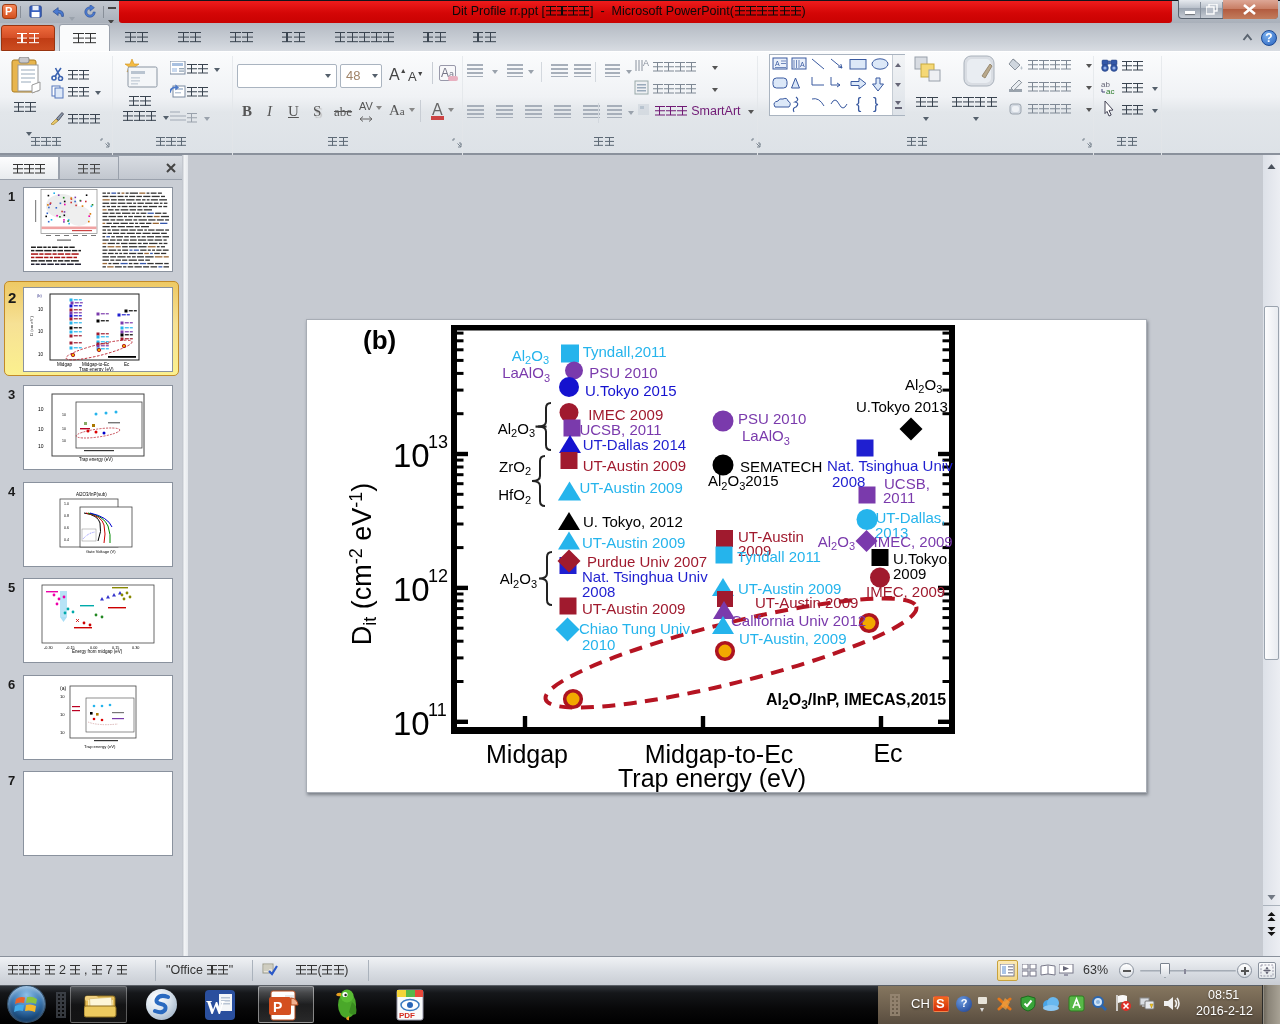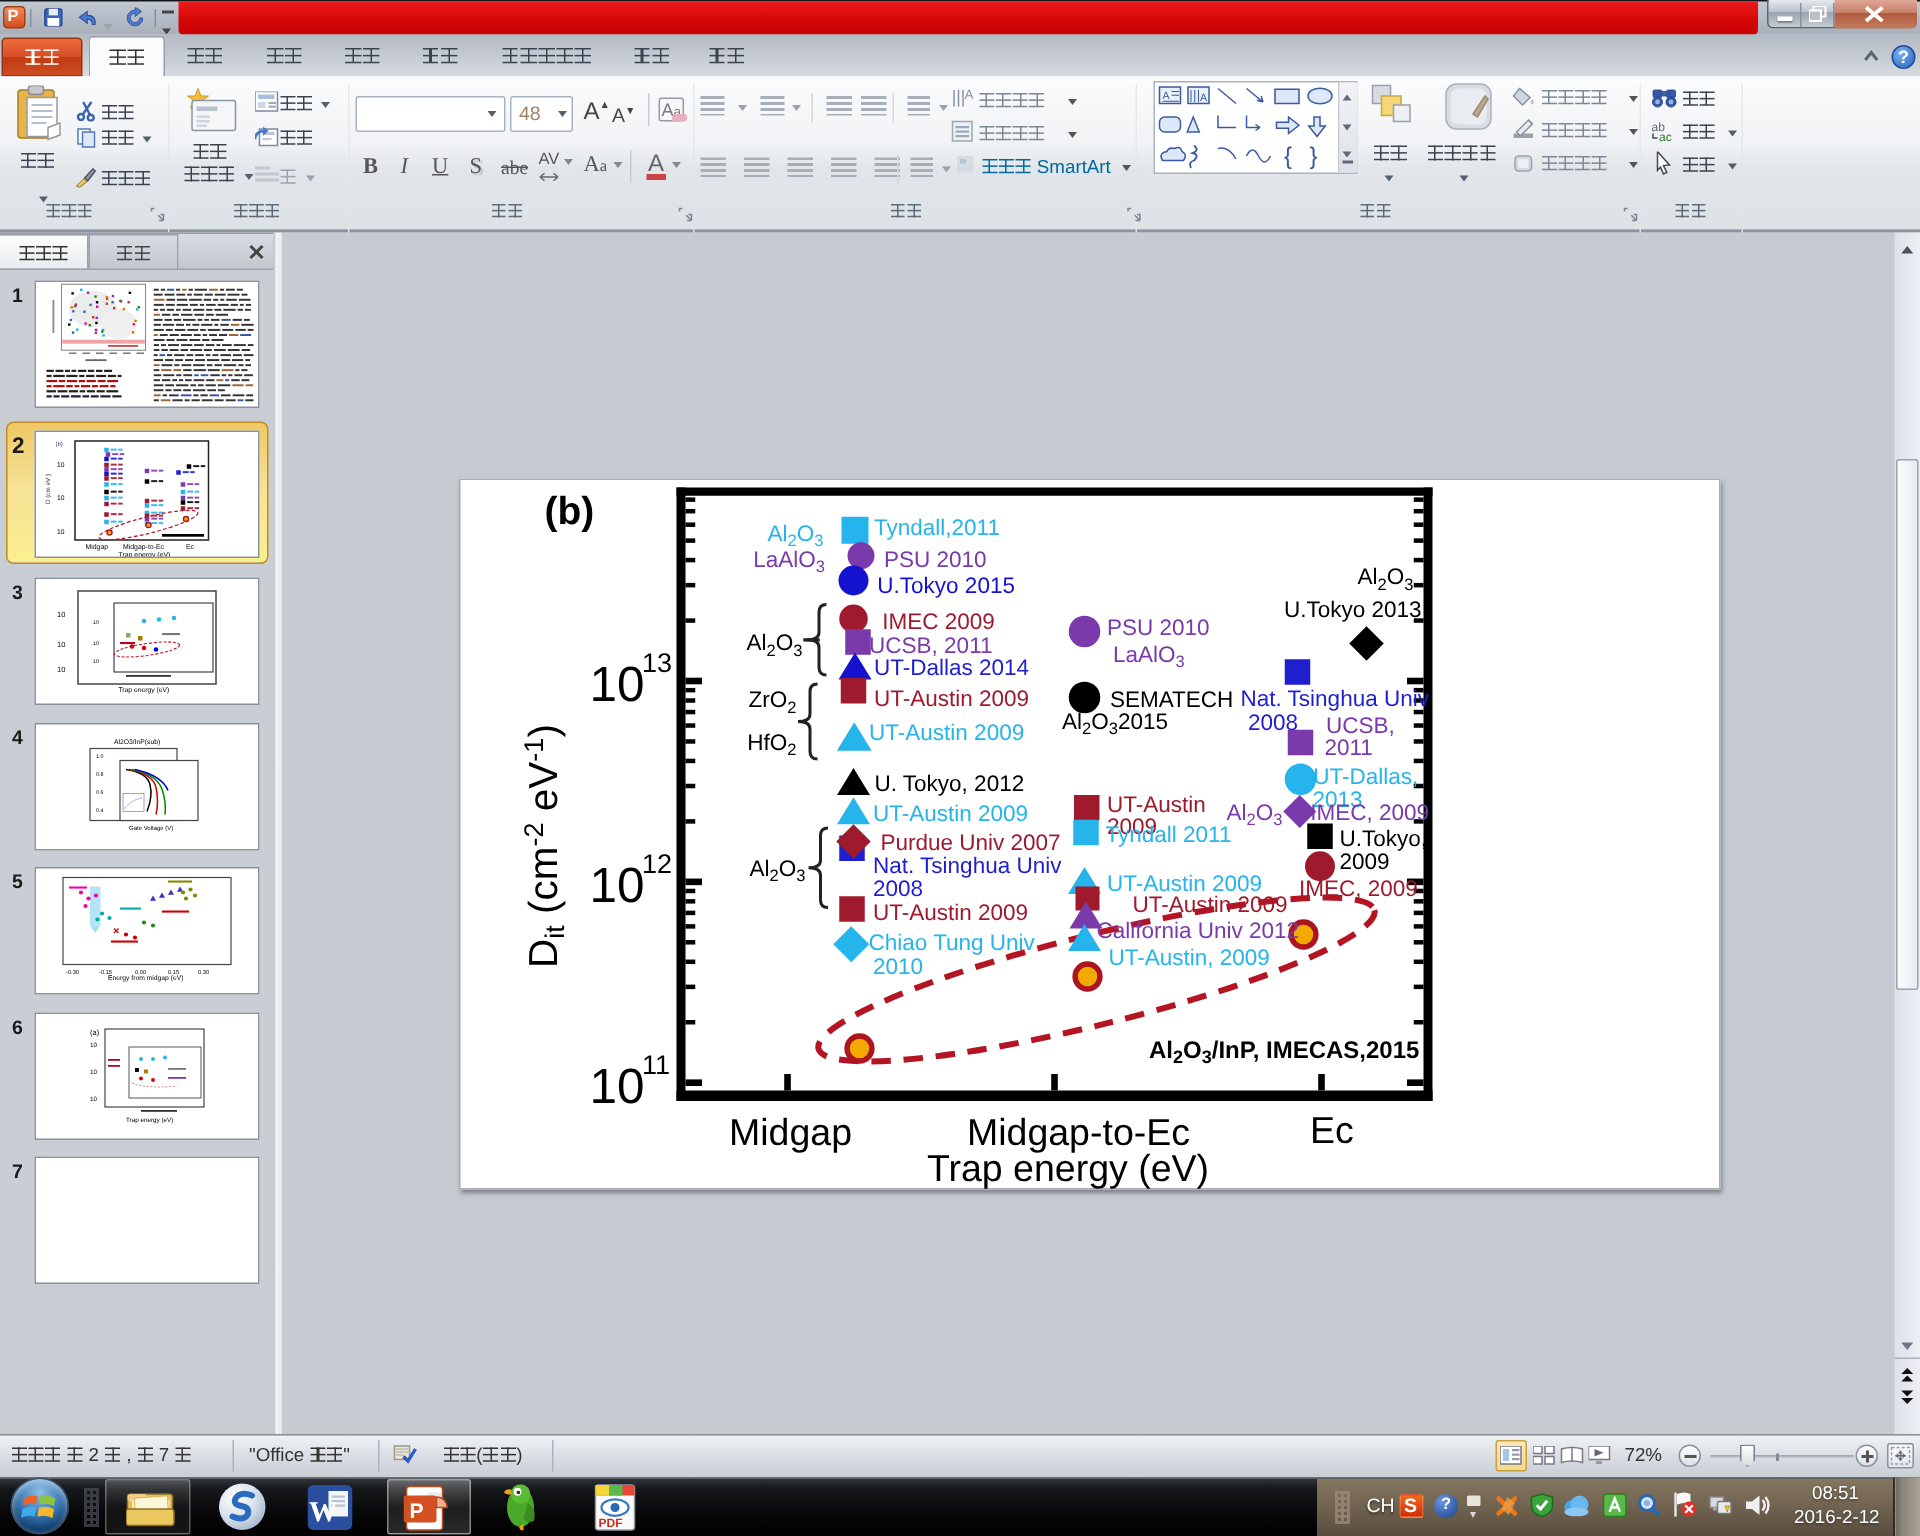--- a/index.html
+++ b/index.html
@@ -11,20 +11,21 @@
 .dg .dd{border-top-color:#9aa2ac}
 .sep{position:absolute;top:56px;bottom:18px;width:1px;background:linear-gradient(#e8ebee,#c3c8cf,#e8ebee)}
 .bars{background:repeating-linear-gradient(#a7afba 0 2px,transparent 2px 4px)}
 </style></head>
 <body>
 <div class="ab" style="left:0;top:0;width:1280px;height:1024px;background:#c6cad1">
 
 <div class="ab" style="left:0;top:0;width:1280px;height:23px;background:linear-gradient(#c3c9d1,#a9b0ba)"></div>
 <div class="ab" style="left:0;top:0;width:1280px;height:1px;background:#10151c"></div>
 <div class="ab" style="left:119px;top:1px;width:1053px;height:22px;background:linear-gradient(#ee1c1c,#d40606 55%,#c90202);border-radius:0 0 3px 3px"></div>
+<div class="ab" style="left:452px;top:4px;height:16px;color:#0a0a0a;font-size:12.5px;white-space:nowrap">Dit Profile rr.ppt [<i class="c"></i><i class="c"></i><i class="c"></i><i class="c"></i>]&nbsp; - &nbsp;Microsoft PowerPoint(<i class="c"></i><i class="c"></i><i class="c"></i><i class="c"></i><i class="c"></i><i class="c"></i>)</div>
 <div class="ab" style="left:2px;top:4px;width:15px;height:15px;border-radius:3px;background:linear-gradient(#f5885a,#d4501e);border:1px solid #a03c12"></div>
 <div class="ab" style="left:5px;top:5px;color:#fff;font-size:11px;font-weight:bold">P</div>
 <div class="ab" style="left:20px;top:6px;width:1px;height:12px;background:#888f99"></div>
 <svg class="ab" style="left:29px;top:5px" width="14" height="14" viewBox="0 0 16 16">
       <rect x="1" y="1" width="13" height="13" rx="1.5" fill="#3a62c0" stroke="#26448c"></rect>
       <rect x="4" y="1" width="7" height="5" fill="#e8eef8"></rect>
       <rect x="3" y="8" width="9" height="6" fill="#fff"></rect>
     </svg>
 <svg class="ab" style="left:51px;top:5px" width="16" height="14" viewBox="0 0 18 16">
       <path d="M14 13 Q15 6 8 6 L8 3 L2 7.5 L8 12 L8 9 Q12 9 12 13 Z" fill="#4a7ad0" stroke="#2a4a90" stroke-width=".8"></path>
@@ -222,21 +223,21 @@
         <rect x="3" y="7" width="9" height="1.5"></rect>
         <rect x="3" y="10" width="9" height="1.5"></rect>
       </g>
     </svg>
 <div class="ab dg" style="left:652px;top:82px;color:#7e8894;font-size:12.5px"><i class="c"></i><i class="c"></i><i class="c"></i><i class="c"></i></div>
     <span class="ab dd dg" style="left:712px;top:88px"></span>
 <svg class="ab" style="left:636px;top:102px" width="15" height="15" viewBox="0 0 15 15" opacity=".6">
       <rect x="2" y="2" width="11" height="11" fill="#cdd4dc"></rect>
       <rect x="4" y="4" width="4" height="3" fill="#9ab"></rect>
     </svg>
-<div class="ab dg" style="left:654px;top:104px;color:#0369a1;font-size:12.5px"><i class="c"></i><i class="c"></i><i class="c"></i> SmartArt</div>
+<div class="ab dg" style="left:654px;top:104px;color:#701a75;font-size:12.5px"><i class="c"></i><i class="c"></i><i class="c"></i> SmartArt</div>
     <span class="ab dd dg" style="left:748px;top:110px"></span>
 
 <div class="ab" style="left:769px;top:54px;width:136px;height:62px;background:#fff;border:1px solid #aab4c0"></div>
 <div class="ab" style="left:771px;top:56px"><svg width="120" height="58" viewBox="0 0 120 58">
         <g stroke="#3a5aa0" fill="none" stroke-width="1">
 <rect x="2" y="2" width="14" height="11" fill="#eaf0fa"></rect>
           <text x="4" y="10" font-size="7" fill="#3a5aa0" stroke="none" font-family="Liberation Sans">A</text>
           <path d="M10 5 h5 M10 7.5 h5 M4 11.5 h11" stroke-width=".7"></path>
 <rect x="21" y="2" width="14" height="11" fill="#eaf0fa"></rect>
           <path d="M23 4 v8 M25.5 4 v8 M28 4 v8" stroke-width=".7"></path>
@@ -1108,21 +1109,21 @@
     </svg>
 <svg class="ab" style="left:1040px;top:964px" width="16" height="13" viewBox="0 0 16 13">
       <path d="M1 2 Q8 0 15 2 V11 Q8 9 1 11 Z" fill="#fff" stroke="#778"></path>
       <path d="M8 1.5 V10" stroke="#778"></path>
     </svg>
 <svg class="ab" style="left:1059px;top:964px" width="15" height="13" viewBox="0 0 15 13">
       <rect x="0" y="0" width="14" height="9" fill="#fff" stroke="#778"></rect>
       <path d="M4 2 L10 4.5 L4 7 Z" fill="#667"></path>
       <rect x="5" y="10" width="4" height="2" fill="#99a"></rect>
     </svg>
-<div class="ab" style="left:1083px;top:963px;color:#333;font-size:12.5px">72%</div>
+<div class="ab" style="left:1083px;top:963px;color:#333;font-size:12.5px">63%</div>
 <div class="ab" style="left:1119px;top:963px;width:15px;height:15px;border-radius:50%;background:linear-gradient(#fff,#dce0e6);border:1px solid #8a929e"></div>
 <div class="ab" style="left:1123px;top:970px;width:8px;height:1.6px;background:#555"></div>
 <div class="ab" style="left:1140px;top:970px;width:96px;height:2px;background:linear-gradient(#9aa2ac,#c8cdd4);border-radius:1px"></div>
 <div class="ab" style="left:1184px;top:969px;width:1.6px;height:5px;background:#889"></div>
 <div class="ab" style="left:1160px;top:963px;width:10px;height:15px;background:linear-gradient(#fdfdfe,#d8dce2);border:1px solid #7a828e;border-radius:1px;clip-path:polygon(0 0,100% 0,100% 70%,50% 100%,0 70%)"></div>
 <div class="ab" style="left:1237px;top:963px;width:15px;height:15px;border-radius:50%;background:linear-gradient(#fff,#dce0e6);border:1px solid #8a929e"></div>
 <div class="ab" style="left:1241px;top:970px;width:8px;height:1.6px;background:#555"></div>
 <div class="ab" style="left:1244px;top:966.5px;width:1.6px;height:8px;background:#555"></div>
 <div class="ab" style="left:1258px;top:962px;width:18px;height:17px;background:linear-gradient(#fdfdfe,#e2e6ea);border:1px solid #8a929e;border-radius:2px"></div>
 <svg class="ab" style="left:1260px;top:964px" width="14" height="13" viewBox="0 0 14 13">

